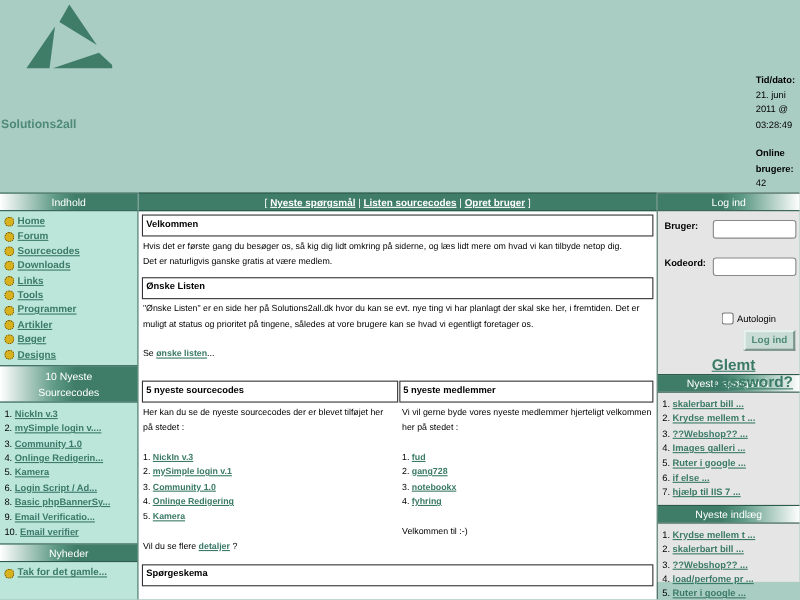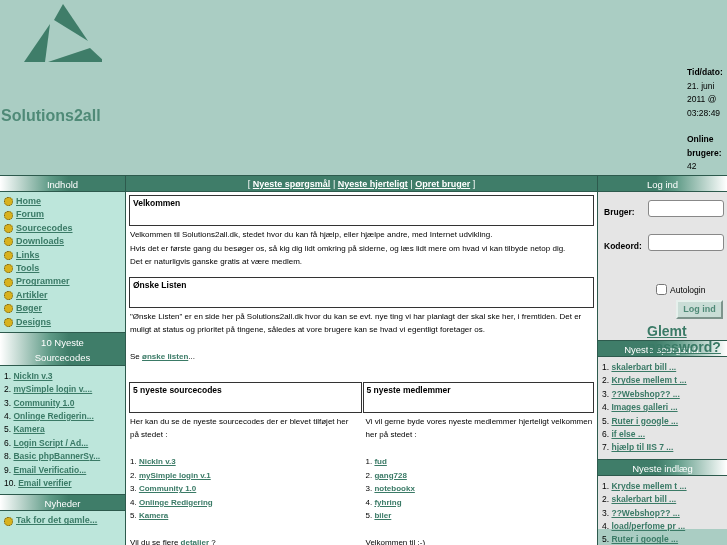--- a/index.html
+++ b/index.html
@@ -2,21 +2,21 @@
 <html><head>
 <meta charset="utf-8">
 <style>
   * { box-sizing: border-box; margin: 0; padding: 0; }
   html, body { width: 727px; height: 545px; overflow: hidden; }
   body { background: #aacdc3; font-family: "Liberation Sans", sans-serif; font-size: 8px; color: #000; position: relative; }
   a { color: #3a7a66; font-weight: bold; text-decoration: underline; }
 
   .header { position: absolute; left: 0; top: 0; width: 727px; height: 175px; }
   .logo { position: absolute; left: 20px; top: 3px; width: 82px; height: 62px; }
-  .site-name { position: absolute; left: 1px; top: 107px; font-size: 16px; font-weight: bold; color: #4f8a77; }
+  .site-name { position: absolute; left: 1px; top: 107px; font-size: 11px; font-weight: bold; color: #4f8a77; }
   .datetime { position: absolute; left: 687px; top: 66px; width: 40px; font-size: 8.5px; line-height: 13.5px; color: #000; }
   .datetime b { font-weight: bold; }
 
   .col-left { position: absolute; left: 0; top: 175px; width: 126px; height: 370px; background: #bde6db; border-right: 1px solid #2d5a4d; }
   .col-mid { position: absolute; left: 126px; top: 175px; width: 472px; height: 370px; background: #fff; border-right: 1px solid #2d5a4d; }
   .col-right { position: absolute; left: 598px; top: 175px; width: 129px; height: 354px; background: #e5e5e5; }
 
   .box-head { height: 17px; line-height: 17px; text-align: center; color: #fff; font-weight: normal; font-size: 9.5px;
     background: linear-gradient(to right, #ffffff 0%, #5e9a86 40%, #3f7d69 55%, #3f7d69 100%);
     border-top: 1px solid #2d5a4d; border-bottom: 1px solid #2d5a4d; }
@@ -25,30 +25,30 @@
 
   ul.nav { list-style: none; padding: 3px 0 3px 4px; }
   ul.nav li { height: 13.4px; line-height: 13.4px; font-size: 9px; display: flex; align-items: center; }
   .gear { display: inline-block; width: 9px; height: 9px; border-radius: 50%; background: #d8b21e; border: 1.5px dotted #5a4a10; margin-right: 3px; flex: none; }
 
   ol.lst { list-style: none; padding: 4px 0 4px 4px; }
   ol.lst li { height: 13.4px; line-height: 13.4px; font-size: 8.5px; white-space: nowrap; }
 
   .topnav { height: 17px; line-height: 17px; text-align: center; color: #fff; font-size: 9px; background: #3f7d69; border-top: 1px solid #2d5a4d; border-bottom: 1px solid #2d5a4d; }
   .topnav a { color: #fff; }
-  .section-title { margin: 3px 3px 0 3px; border: 1px solid #333; height: 31px; line-height: 14px; padding-left: 3px; font-weight: bold; font-size: 8.5px; }
+  .section-title { margin: 3px 3px 0 3px; border: 1px solid #333; height: 20px; line-height: 14px; padding-left: 3px; font-weight: bold; font-size: 8.5px; }
   .section-body { padding: 2px 3px 0 4px; font-size: 8px; line-height: 13.5px; }
 
   .two-col { display: flex; }
   .two-col > div { width: 50%; }
   .two-col .section-title { margin-right: 0; }
   .two-col > div:last-child .section-title { margin-left: 1px; margin-right: 3px; }
 
   .login-form { padding: 4px 3px 0 6px; position: relative; height: 148px; }
-  .login-row { display: flex; align-items: flex-end; font-weight: bold; font-size: 8.5px; }
+  .login-row { display: flex; align-items: flex-start; font-weight: bold; font-size: 8.5px; }
   .login-row label { width: 46px; }
   .login-row input { width: 76px; height: 17px; border: 1px solid #888; border-radius: 3px; background: #fff; }
   .autologin { position: absolute; left: 58px; top: 92px; display: flex; align-items: center; font-size: 8.5px; }
   .autologin input { width: 11px; height: 11px; margin-right: 3px; }
   .login-btn { position: absolute; left: 78px; top: 108px; width: 47px; height: 19px; background: #c9ddd6; border: 2px solid #e6f0ec; border-right-color: #7d948c; border-bottom-color: #7d948c; color: #4f8a77; font-weight: bold; font-size: 9px; text-align: center; line-height: 15px; }
   .forgot { position: absolute; left: 49px; top: 131px; font-size: 14px; }
 </style>
 </head>
 <body>
 
@@ -137,29 +137,28 @@
         <a href="#">Tak for det gamle...</a>
       </li>
   </ul>
 </div>
 
 <div class="col-mid">
   <div class="topnav">
     <span>[</span>
     <a href="#">Nyeste spørgsmål</a>
     <span>|</span>
-    <a href="#">Nyeste hjerteligt</a>
+    <a href="#">Listen sourcecodes</a>
     <span>|</span>
     <a href="#">Opret bruger</a>
     <span>]</span>
   </div>
 
   <div class="section-title">Velkommen</div>
   <div class="section-body">
-    <div>Velkommen til Solutions2all.dk, stedet hvor du kan få hjælp, eller hjælpe andre, med Internet udvikling.</div>
     <div>Hvis det er første gang du besøger os, så kig dig lidt omkring på siderne, og læs lidt mere om hvad vi kan tilbyde netop dig.</div>
     <div>Det er naturligvis ganske gratis at være medlem.</div>
   </div>
 
   <div class="section-title" style="margin-top:8px">Ønske Listen</div>
   <div class="section-body">
     <div>"Ønske Listen" er en side her på Solutions2all.dk hvor du kan se evt. nye ting vi har planlagt der skal ske her, i fremtiden. Det er muligt at status og prioritet på tingene, således at vore brugere kan se hvad vi egentligt foretager os.</div>
     <div style="height:13.5px"></div>
     <div><span>Se</span> <a href="#">ønske listen</a><span>...</span></div>
   </div>
@@ -181,21 +180,20 @@
     </div>
     <div>
       <div class="section-title">5 nyeste medlemmer</div>
       <div class="section-body">
         <div>Vi vil gerne byde vores nyeste medlemmer hjerteligt velkommen her på stedet :</div>
         <div style="height:13.5px"></div>
         <div><span>1.</span> <a href="#">fud</a></div>
         <div><span>2.</span> <a href="#">gang728</a></div>
         <div><span>3.</span> <a href="#">notebookx</a></div>
         <div><span>4.</span> <a href="#">fyhring</a></div>
-        <div><span>5.</span> <a href="#">biler</a></div>
         <div style="height:13.5px"></div>
         <div>Velkommen til :-)</div>
       </div>
     </div>
   </div>
 
   <div class="section-title" style="margin-top:10px">Spørgeskema</div>
 </div>
 
 <div class="col-right">

